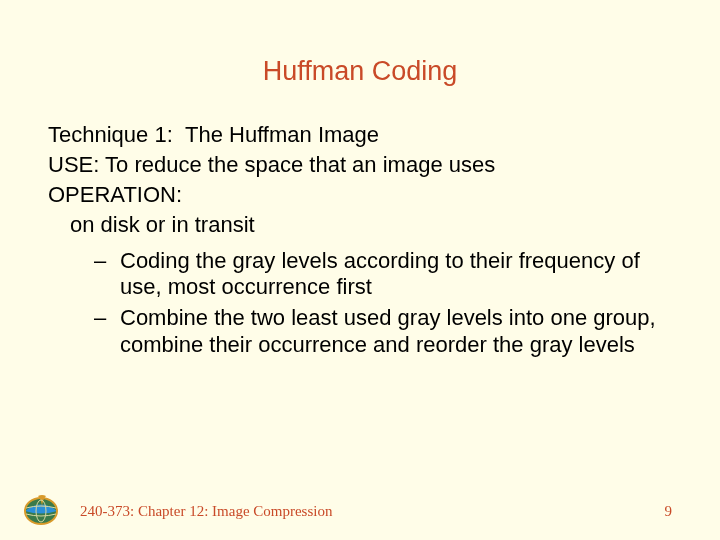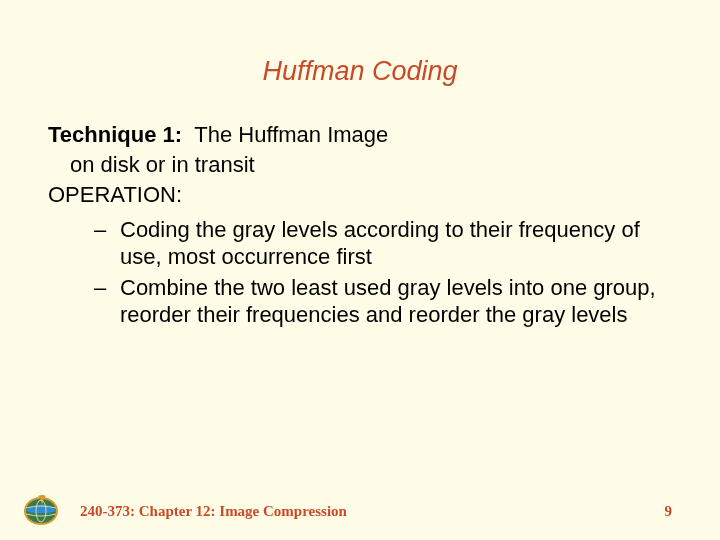--- a/index.html
+++ b/index.html
@@ -17,30 +17,29 @@
     padding: 56px 48px 0 48px;
     position: relative;
   }
   .title {
     color: #c94a28;
     font-size: 27px;
     font-weight: 400;
     text-align: center;
     margin-bottom: 34px;
     font-family: Verdana, Arial, sans-serif;
-    font-style: italic;
   }
   .body-text {
     color: #000;
     font-size: 22px;
     line-height: 1.28;
     font-family: Verdana, Arial, sans-serif;
   }
   .body-text .tech-label {
-    font-weight: bold;
+    font-weight: normal;
   }
   .body-text p {
     margin-bottom: 2px;
   }
   .sublist {
     margin-top: 8px;
     padding-left: 72px;
   }
   .sublist .item {
     position: relative;
@@ -53,21 +52,20 @@
   }
   .footer {
     position: absolute;
     bottom: 20px;
     left: 0;
     width: 100%;
     padding: 0 48px;
     display: flex;
     align-items: center;
     justify-content: space-between;
-    font-weight: bold;
   }
   .footer-text {
     color: #c94a28;
     font-family: "Times New Roman", Times, serif;
     font-size: 15px;
     margin-left: 32px;
   }
   .page-num {
     color: #c94a28;
     font-family: "Times New Roman", Times, serif;
@@ -84,31 +82,32 @@
 </head>
 <body>
 
 <div class="slide">
   <h1 class="title">Huffman Coding</h1>
 
   <div class="body-text">
     <p>
       <span class="tech-label">Technique 1:</span>&nbsp;&nbsp;<span>The Huffman Image</span>
     </p>
+    <p>USE: To reduce the space that an image uses</p>
+    <p>OPERATION:</p>
     <p style="padding-left:22px;">on disk or in transit</p>
-    <p>OPERATION:</p>
 
     <div class="sublist">
       <div class="item">
         <span class="dash">–</span>
         <span>Coding the gray levels according to their frequency of use, most occurrence first</span>
       </div>
       <div class="item">
         <span class="dash">–</span>
-        <span>Combine the two least used gray levels into one group, reorder their frequencies and reorder the gray levels</span>
+        <span>Combine the two least used gray levels into one group, combine their occurrence and reorder the gray levels</span>
       </div>
     </div>
   </div>
 
   <svg class="logo" viewBox="0 0 42 42">
     <ellipse cx="21" cy="23" rx="16" ry="13" fill="#3a7a4a"></ellipse>
     <path d="M5 23 Q 21 10 37 23 Q 21 28 5 23 Z" fill="#2a8fd8"></path>
     <ellipse cx="21" cy="23" rx="16" ry="13" fill="none" stroke="#d89a2a" stroke-width="2"></ellipse>
     <path d="M18 8 Q 22 12 22 20 Q 22 12 26 8 Q 22 6 18 8 Z" fill="#d89a2a"></path>
     <ellipse cx="21" cy="23" rx="5" ry="11" fill="none" stroke="#d8d8a0" stroke-width="1"></ellipse>

